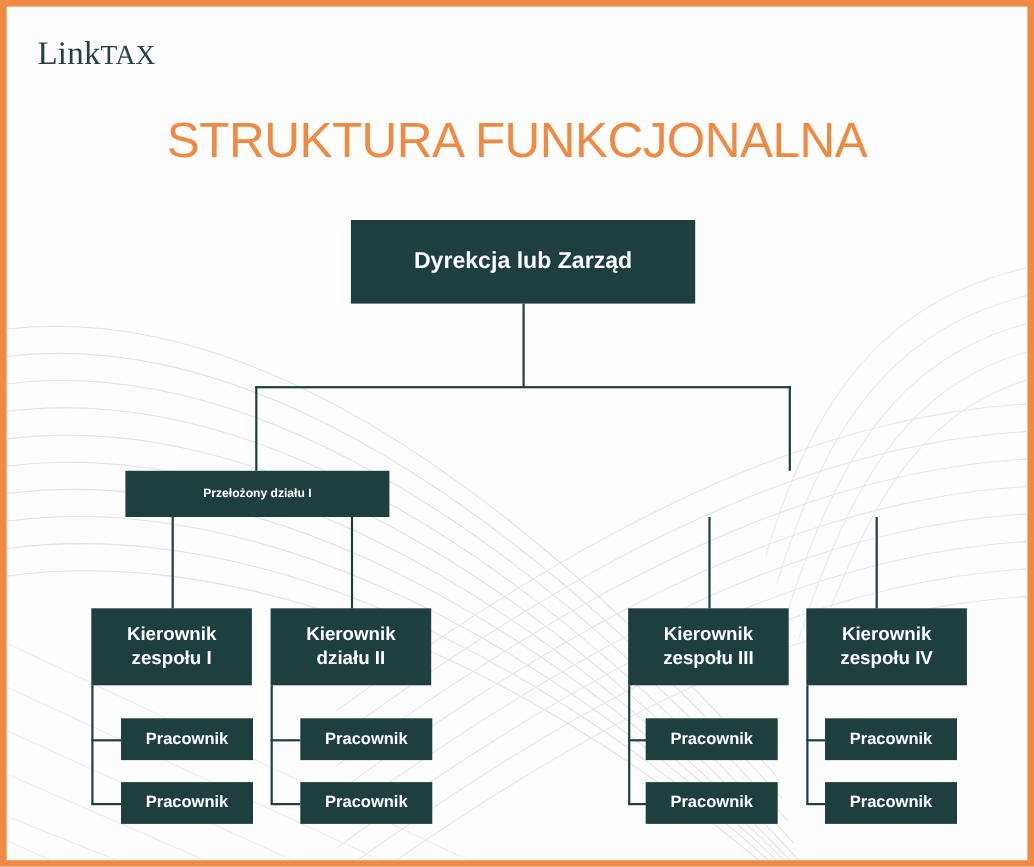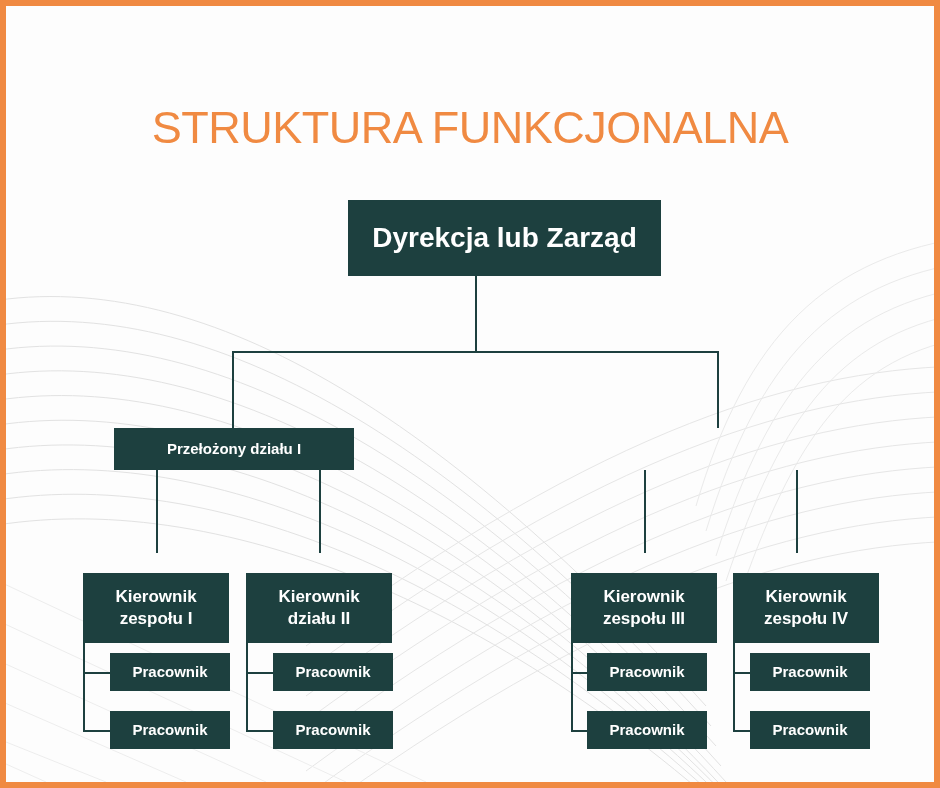--- a/index.html
+++ b/index.html
@@ -53,23 +53,23 @@
     color: #ffffff;
     font-weight: bold;
     display: flex;
     align-items: center;
     justify-content: center;
     text-align: center;
     box-sizing: border-box;
     line-height: 1.32;
     z-index: 3;
   }
-  .node.root   { font-size: 28px; margin-left: 29px; }
-  .node.sup    { font-size: 15px; }
-  .node.mgr    { font-size: 17px; padding: 0 6px; margin-top: 20px; }
+  .node.root   { font-size: 21px; }
+  .node.sup    { font-size: 11px; }
+  .node.mgr    { font-size: 17px; padding: 0 6px; }
   .node.emp    { font-size: 15px; }
   .conn {
     position: absolute;
     background: #1d403f;
     z-index: 2;
   }
   .conn.v { width: 2px; }
   .conn.h { height: 2px; }
 </style>
 </head>
@@ -110,20 +110,23 @@
     <g fill="none" stroke="#ededed" stroke-width="1">
       <path d="M-40 560 L 420 776"></path>
       <path d="M-40 600 L 340 776"></path>
       <path d="M-40 640 L 260 776"></path>
       <path d="M-40 680 L 180 776"></path>
       <path d="M-40 720 L 100 776"></path>
       <path d="M40 776 L -40 740"></path>
     </g>
   </svg>
 
+  <div id="logo">
+    <span>Link</span><span class="tax">TAX</span>
+  </div>
 
   <div id="title">STRUKTURA FUNKCJONALNA</div>
 
   <div class="conn v" style="left:469px; top:270px; height:76px;"></div>
   <div class="conn h" style="left:226px; top:345px; width:487px;"></div>
   <div class="conn v" style="left:226px; top:345px; height:77px;"></div>
   <div class="conn v" style="left:711px; top:345px; height:77px;"></div>
 
   <div class="conn v" style="left:150px; top:464px; height:83px;"></div>
   <div class="conn v" style="left:313px; top:464px; height:83px;"></div>

